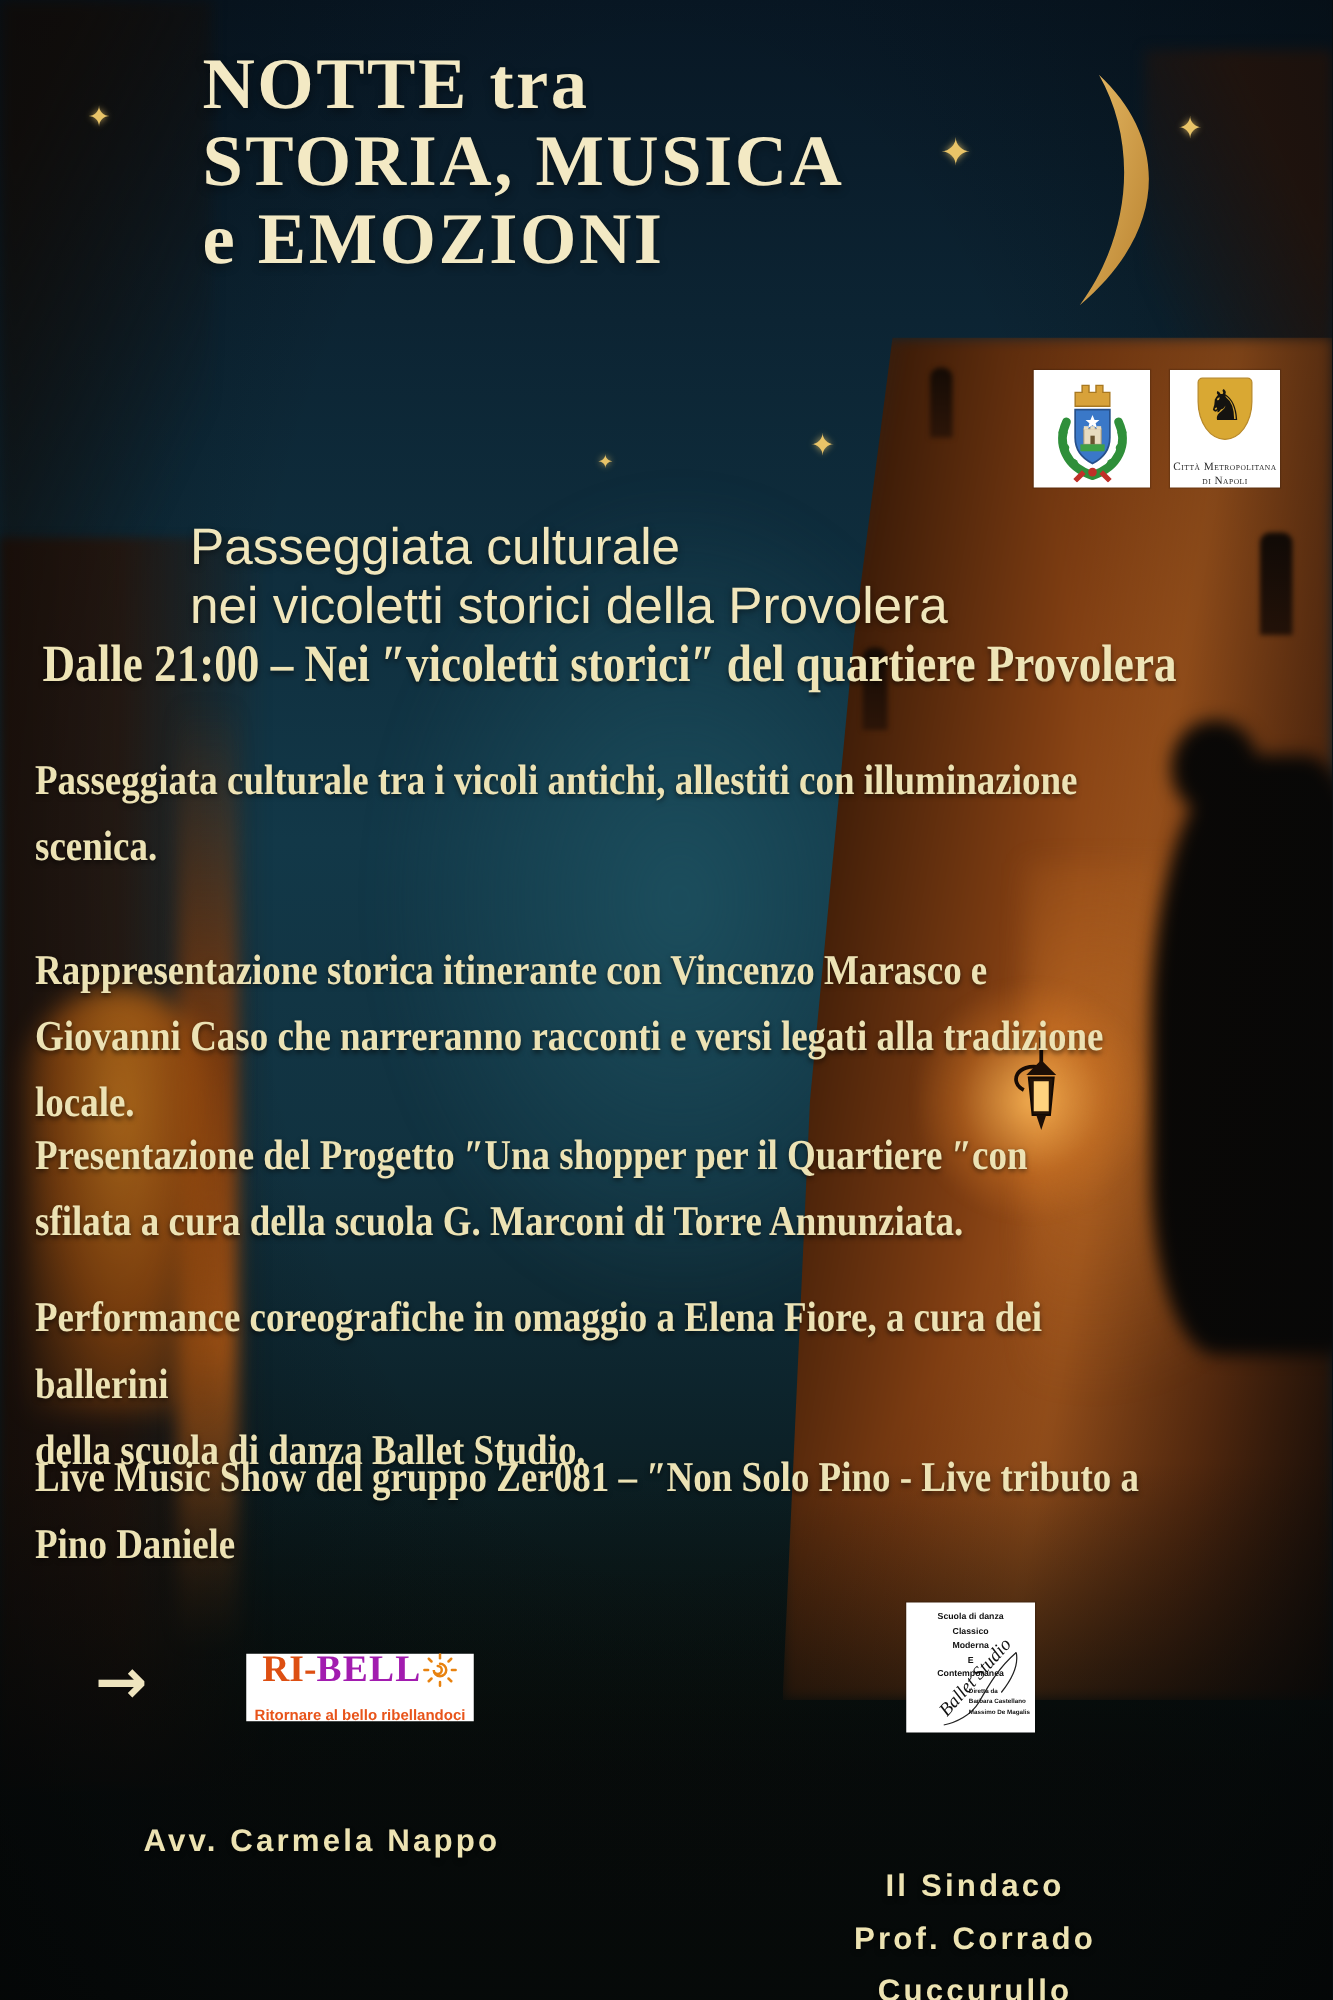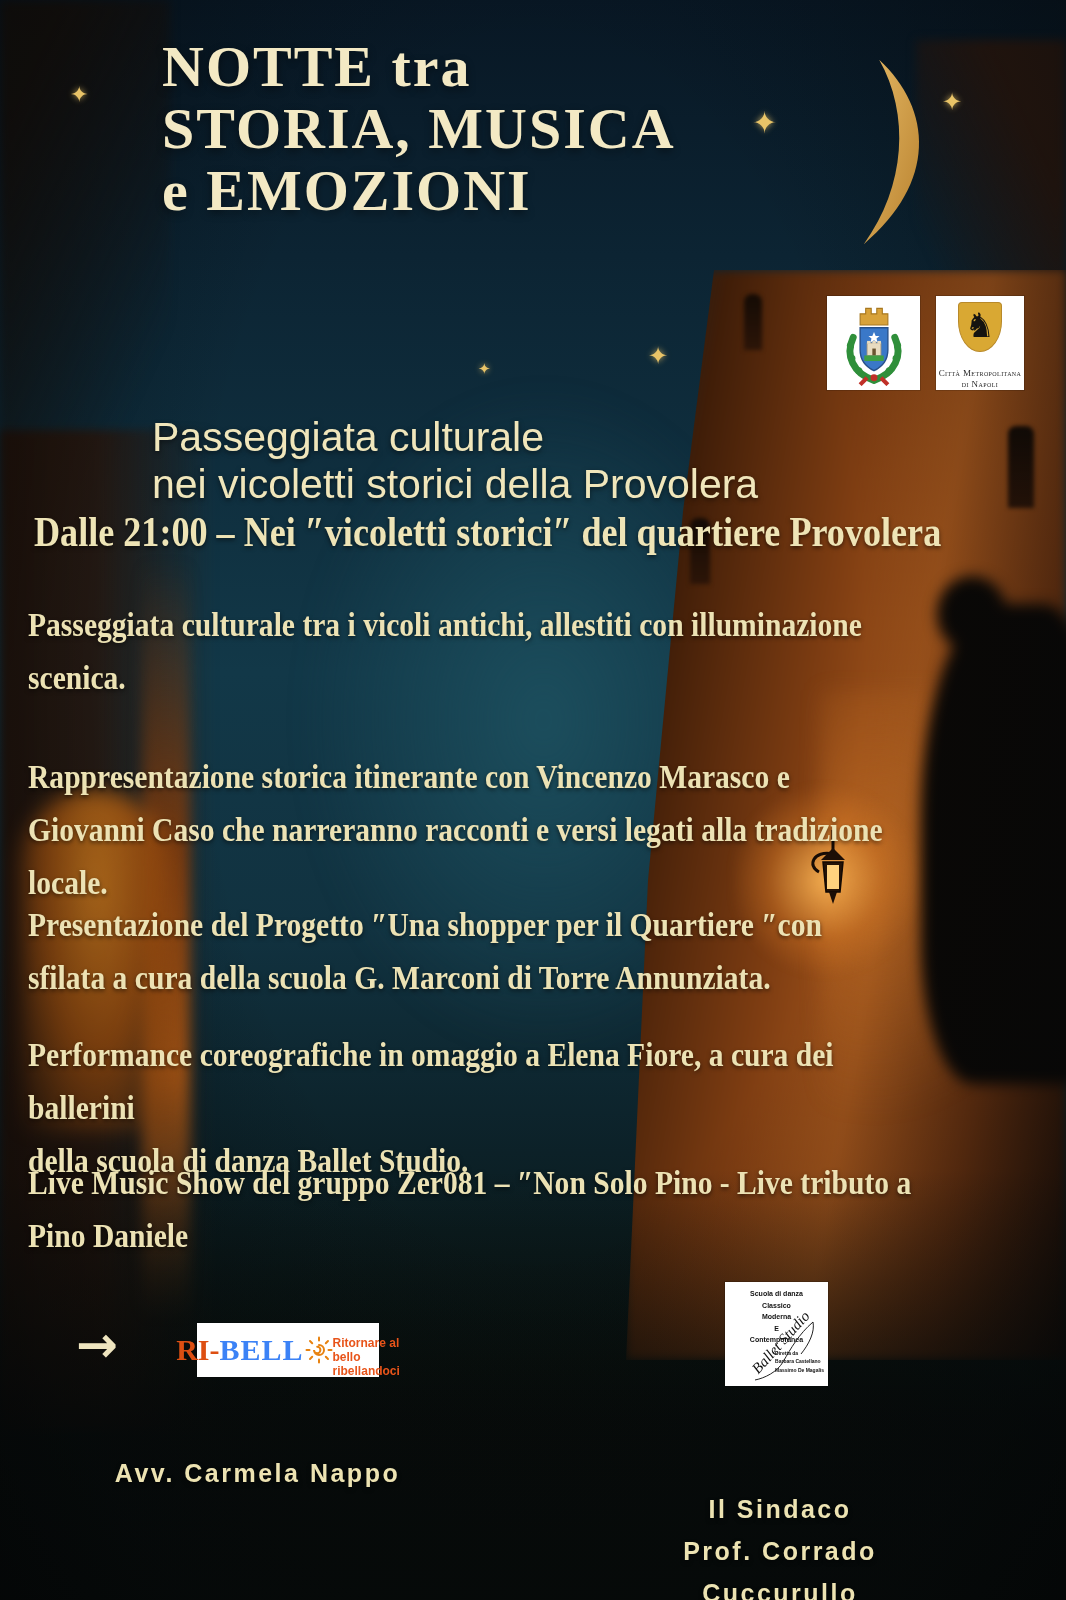--- a/index.html
+++ b/index.html
@@ -82,25 +82,25 @@
   .metro-shield{width:42px;height:52px;background:#d9a833;border:1px solid #b8892a;
     border-radius:4px 4px 50% 50%/4px 4px 62% 62%;display:flex;align-items:center;justify-content:center;}
   .metro-horse{font-family:"DejaVu Sans",sans-serif;font-size:34px;color:#151310;line-height:1;
     transform:translateY(-2px);}
   .metro-caption{margin-top:16px;font-family:"Liberation Serif",serif;font-variant:small-caps;
     font-size:9px;line-height:1.25;color:#2a2a2a;text-align:center;letter-spacing:.4px;}
 
   .arrow{position:absolute;left:76px;top:1316px;z-index:5;color:#efe5bf;
     font-family:"DejaVu Sans",sans-serif;font-size:50px;font-weight:700;}
 
-  .logo-ribello{left:197px;top:1323px;width:182px;height:54px;display:flex;flex-direction:row;
+  .logo-ribello{left:197px;top:1323px;width:182px;height:54px;display:flex;flex-direction:column;
     align-items:center;justify-content:center;}
   .ribello-word{font-family:"Liberation Serif",serif;font-weight:700;font-size:30px;line-height:1;
     display:flex;align-items:center;}
-  .ribello-ri{color:#dd4f12;} .ribello-bell{color:#3b82f6;letter-spacing:1px;}
+  .ribello-ri{color:#dd4f12;} .ribello-bell{color:#a21caf;letter-spacing:1px;}
   .ribello-tag{font-family:"Liberation Sans",sans-serif;font-weight:700;font-size:12px;
     color:#e8541a;margin-top:14px;}
 
   .logo-arcopi{left:479px;top:1302px;width:138px;height:81px;display:flex;
     align-items:center;justify-content:center;}
 
   .logo-ballet{left:725px;top:1282px;width:103px;height:104px;font-family:"Liberation Sans",sans-serif;
     color:#111;overflow:hidden;}
   .ballet-head{position:absolute;left:0;top:6px;width:100%;text-align:center;
     font-size:7px;line-height:1.65;font-weight:700;}

